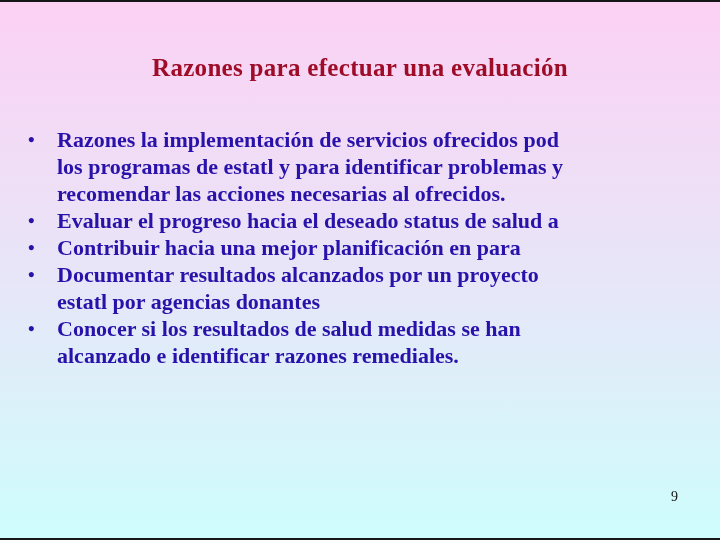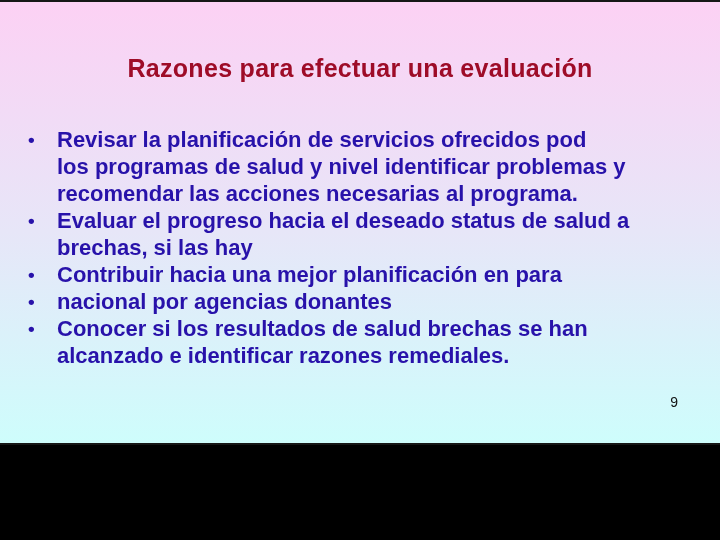--- a/index.html
+++ b/index.html
@@ -3,27 +3,27 @@
 <meta charset="utf-8">
 <style>
   html, body {
     margin: 0;
     padding: 0;
     background: #000;
   }
   .slide {
     position: relative;
     width: 720px;
-    height: 445px;
+    height: 540px;
     box-sizing: border-box;
     overflow: hidden;
     background: linear-gradient(180deg, #fcd1f4 0%, #e7e6f8 52%, #cefdfc 100%);
     border-top: 2px solid #161616;
     border-bottom: 2px solid #161616;
-    font-family: Liberation Sans, sans-serif;
+    font-family: Liberation Serif, serif;
     font-weight: bold;
   }
   .title {
     position: absolute;
     top: 52px;
     left: 0;
     right: 0;
     text-align: center;
     font-size: 25px;
     letter-spacing: 0.3px;
@@ -70,52 +70,52 @@
 
 <div class="slide">
 
   <div class="title">Razones para efectuar una evaluación</div>
 
   <ul class="bullets">
 
     <li>
       <span class="marker">•</span>
       <span class="btext">
-        <span class="bl">Revisar la planificación de servicios ofrecidos pod</span>
-        <span class="bl">los programas de salud y nivel identificar problemas y</span>
-        <span class="bl">recomendar las acciones necesarias al programa.</span>
+        <span class="bl">Razones la implementación de servicios ofrecidos pod</span>
+        <span class="bl">los programas de estatl y para identificar problemas y</span>
+        <span class="bl">recomendar las acciones necesarias al ofrecidos.</span>
       </span>
     </li>
 
     <li>
       <span class="marker">•</span>
       <span class="btext">
         <span class="bl">Evaluar el progreso hacia el deseado status de salud a</span>
-        <span class="bl">brechas, si las hay</span>
       </span>
     </li>
 
     <li>
       <span class="marker">•</span>
       <span class="btext">
         <span class="bl">Contribuir hacia una mejor planificación en para</span>
       </span>
     </li>
 
     <li>
       <span class="marker">•</span>
       <span class="btext">
-        <span class="bl">nacional por agencias donantes</span>
+        <span class="bl">Documentar resultados alcanzados por un proyecto</span>
+        <span class="bl">estatl por agencias donantes</span>
       </span>
     </li>
 
     <li>
       <span class="marker">•</span>
       <span class="btext">
-        <span class="bl">Conocer si los resultados de salud brechas se han</span>
+        <span class="bl">Conocer si los resultados de salud medidas se han</span>
         <span class="bl">alcanzado e identificar razones remediales.</span>
       </span>
     </li>
 
   </ul>
 
   <div class="page-number">9</div>
 
 </div>
 

